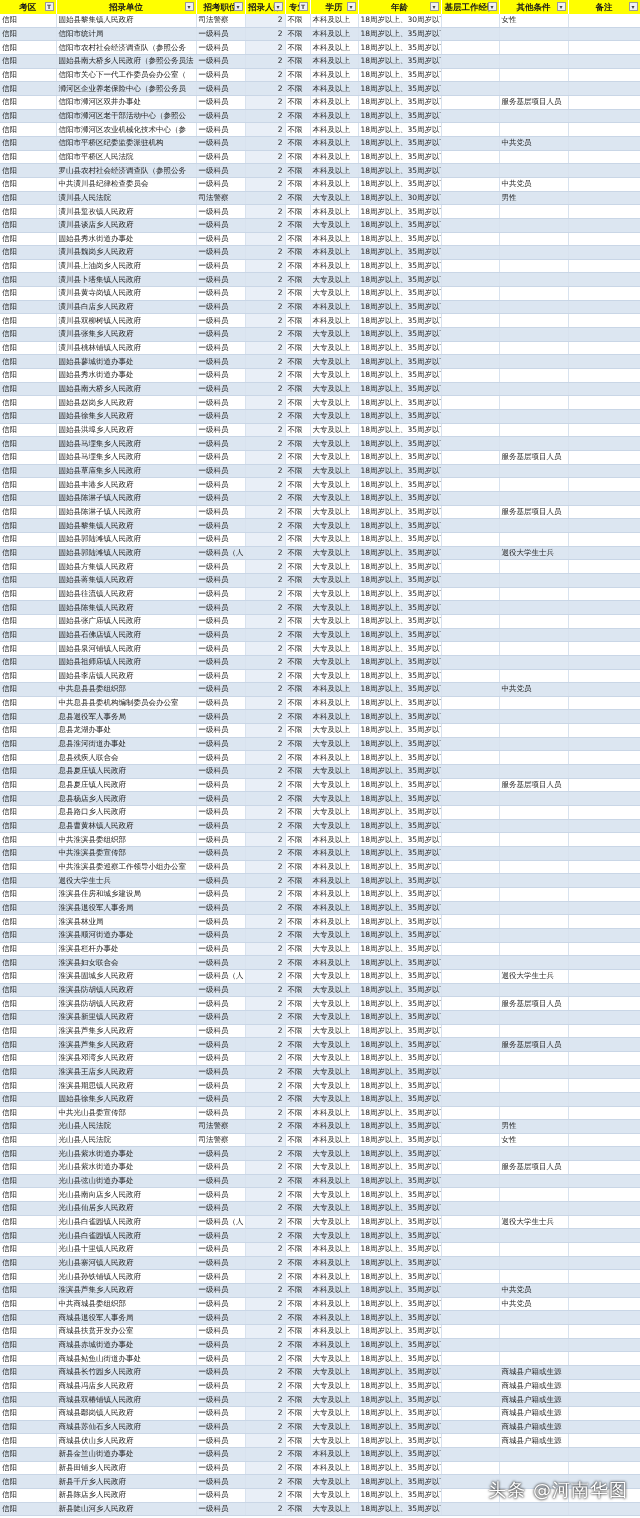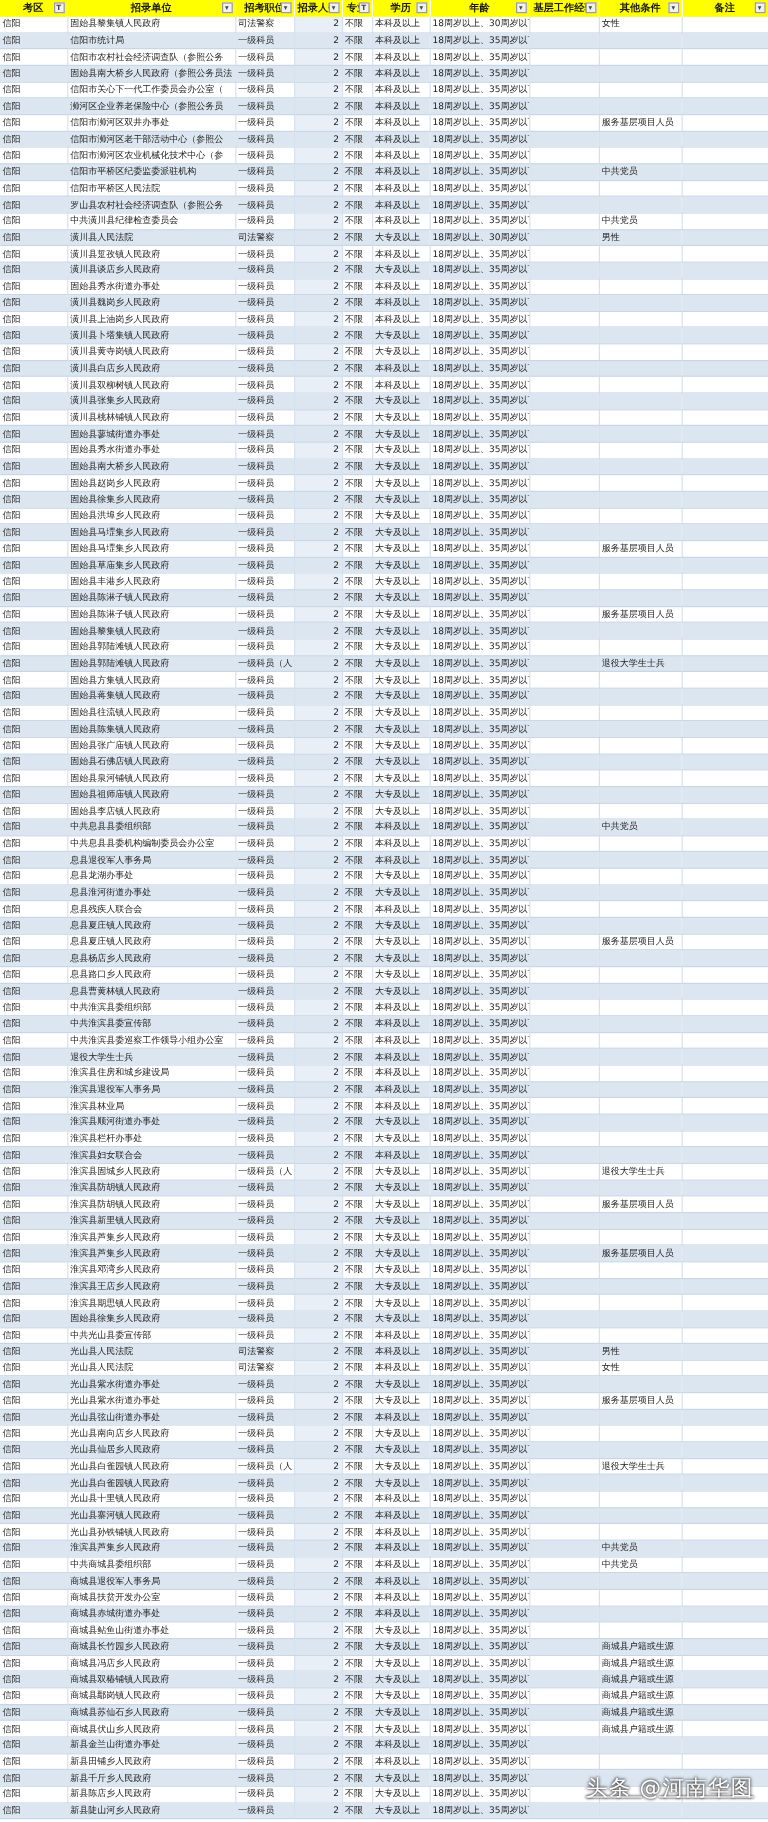--- a/index.html
+++ b/index.html
@@ -21,21 +21,21 @@
   tbody td { height: 12.67px; padding: 0 2px; font-size: 7.5px; color: #222;
              white-space: nowrap; overflow: hidden; line-height: 12px;
              border-bottom: 1px solid #c9d6e6; border-right: 1px solid #d8e2ee; }
   tbody tr:nth-child(odd) td { background: #ffffff; }
   tbody tr:nth-child(even) td { background: #dce6f1; }
   tbody tr td.c4cell { background: #dce6f1; text-align: right; }
   tbody tr:nth-child(odd) td.c4cell { background: #e9eff7; }
   td.c5cell { text-align: left; }
   .watermark { position: absolute; right: 12px; bottom: 16px; font-size: 18px;
                color: #ffffff; text-shadow: 0 0 2px #333, 0 0 3px #333;
-               letter-spacing: 1px; text-decoration: underline; }
+               letter-spacing: 1px; }
 </style>
 </head>
 <body>
 
 <div class="sheet">
   <table>
     <colgroup>
       <col class="c1">
         <col class="c2">
         <col class="c3">

